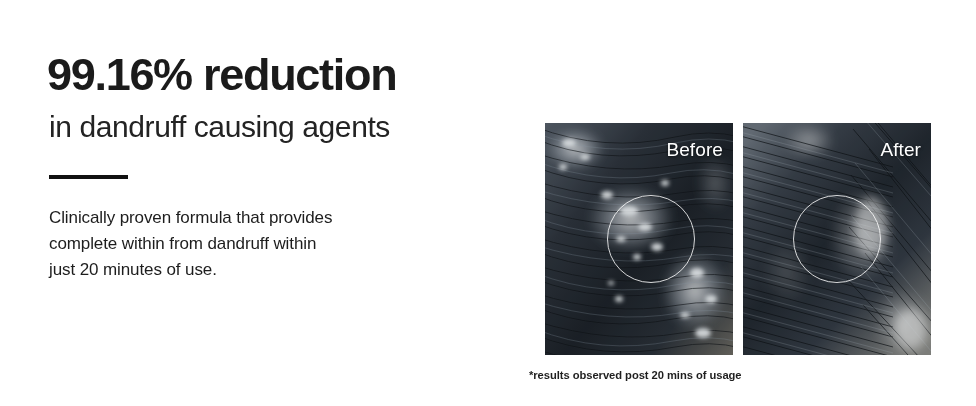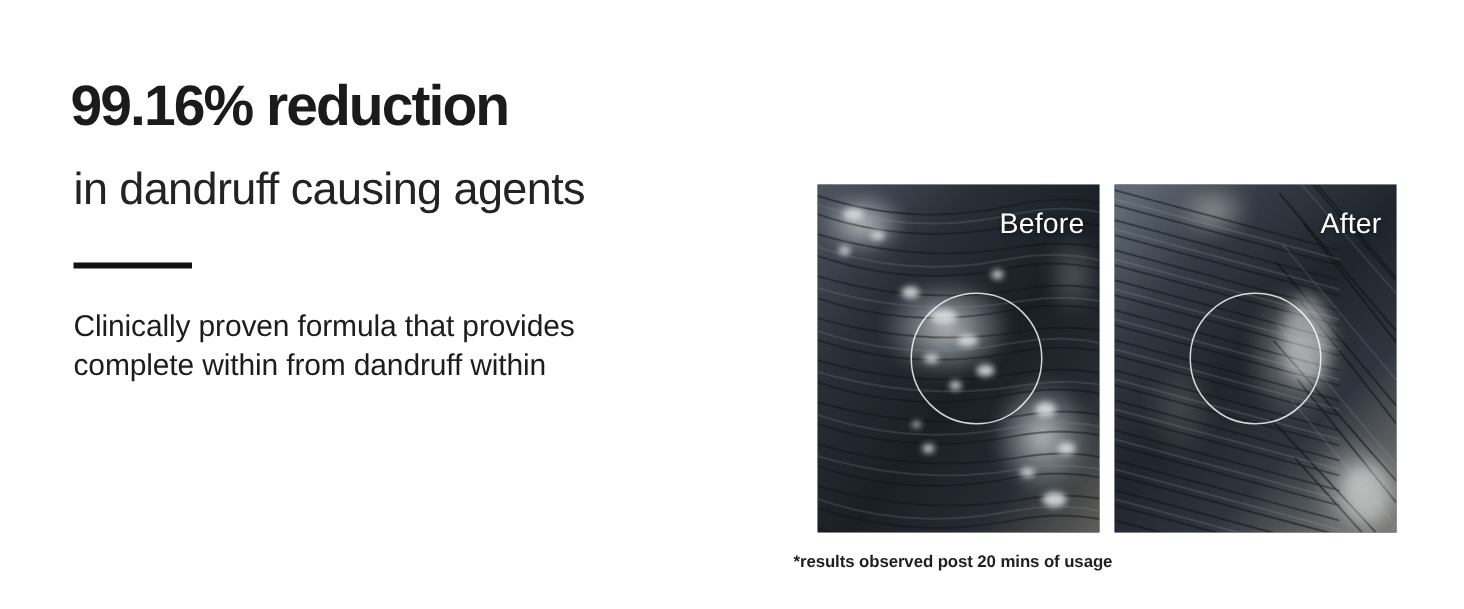--- a/index.html
+++ b/index.html
@@ -17,21 +17,21 @@
     height: 406px;
     background: #ffffff;
     overflow: hidden;
   }
 
   
   .headline {
     position: absolute;
     left: 47px;
     top: 52px;
-    font-size: 38px;
+    font-size: 45px;
     font-weight: 700;
     letter-spacing: -1.3px;
     color: #1b1b1b;
     line-height: 1.0;
     white-space: nowrap;
   }
   .subhead {
     position: absolute;
     left: 49px;
     top: 110px;
@@ -48,21 +48,21 @@
     top: 175px;
     width: 79px;
     height: 4px;
     background: #111111;
   }
   .body-copy {
     position: absolute;
     left: 49px;
     top: 205px;
     width: 400px;
-    font-size: 20px;
+    font-size: 17px;
     font-weight: 500;
     color: #1d1d1d;
     line-height: 26px;
     letter-spacing: -0.1px;
   }
   .body-copy .line { display: block; white-space: nowrap; }
 
   
   .panels {
     position: absolute;
@@ -127,20 +127,21 @@
 
   <div class="headline">99.16% reduction</div>
 
   <div class="subhead">in dandruff causing agents</div>
 
   <div class="rule"></div>
 
   <div class="body-copy">
     <span class="line">Clinically proven formula that provides</span>
     <span class="line">complete within from dandruff within</span>
+    <span class="line">just 20 minutes of use.</span>
   </div>
 
   <div class="panels">
 
     <div class="panel">
       <svg class="scalp" viewBox="0 0 188 232" preserveAspectRatio="none">
         <defs>
           <linearGradient id="bgBefore" x1="0" y1="0" x2="1" y2="1">
             <stop offset="0%" stop-color="#58606b"></stop>
             <stop offset="28%" stop-color="#2e343d"></stop>

